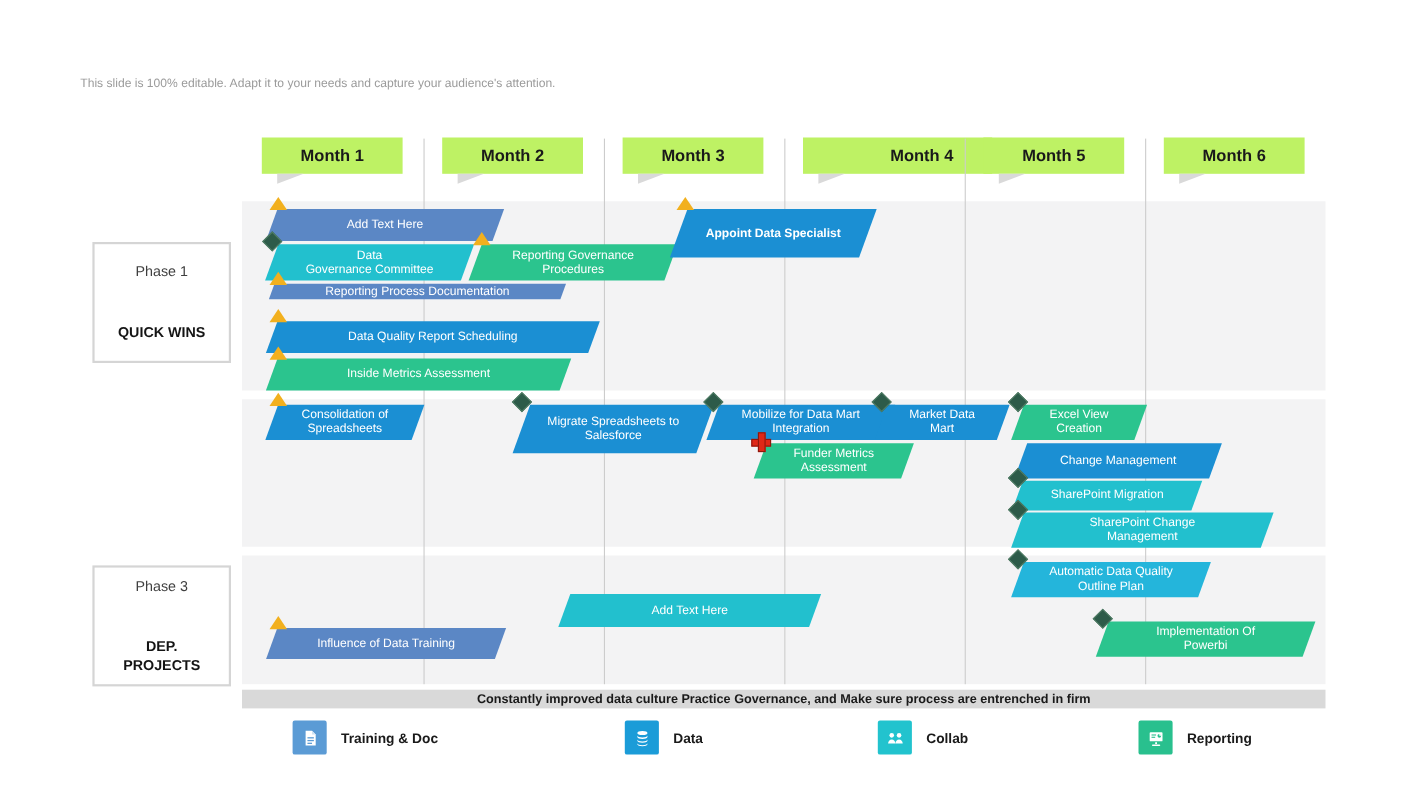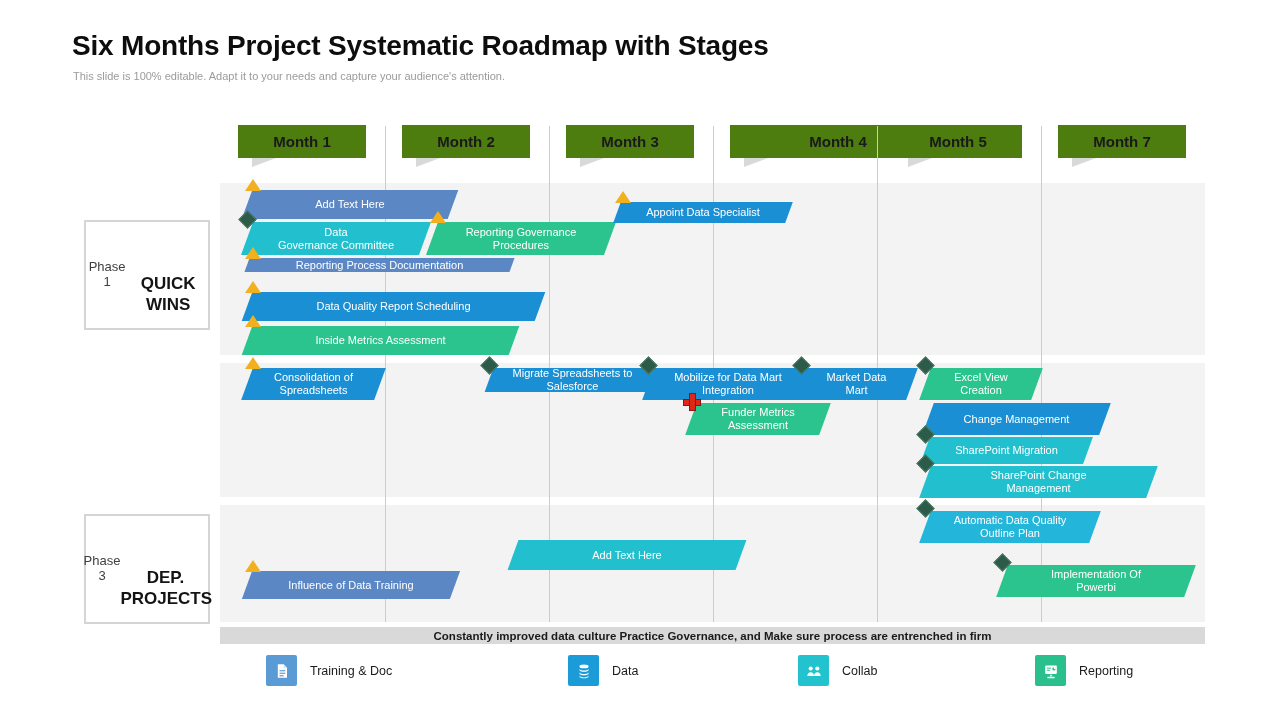--- a/index.html
+++ b/index.html
@@ -11,76 +11,75 @@
   .subtitle{position:absolute;left:73px;top:70px;font-size:11px;color:#9b9b9b;}
 
   
   .band{position:absolute;left:220px;width:985px;background:#f3f3f4;}
   .band.b1{top:183px;height:172px;}
   .band.b2{top:363px;height:134px;}
   .band.b3{top:505px;height:117px;}
 
   .gridline{position:absolute;top:126px;width:1px;height:496px;background:#cccccc;}
 
-  .month{position:absolute;top:125px;width:128px;height:33px;background:#4d7c0f;
+  .month{position:absolute;top:125px;width:128px;height:33px;background:#bef264;
          display:flex;align-items:center;justify-content:center;
          font-size:15px;font-weight:bold;color:#1a1a1a;}
   .month::after{content:"";position:absolute;left:14px;bottom:-9px;width:0;height:0;
          border-top:9px solid #d9d9d9;border-right:24px solid transparent;}
 
   .phase-box{position:absolute;left:84px;width:122px;height:106px;background:#fff;
-         border:2px solid #d5d5d5;display:flex;flex-direction:row;align-items:center;justify-content:center;text-align:center;}
+         border:2px solid #d5d5d5;display:flex;flex-direction:column;align-items:center;justify-content:center;text-align:center;}
   .phase-box .p-label{font-size:13px;color:#3f3f3f;margin-bottom:2px;}
-  .phase-box .p-name{font-size:17px;font-weight:bold;color:#141414;width:90px;line-height:1.25;margin-top:38px;}
+  .phase-box .p-name{font-size:13px;font-weight:bold;color:#141414;width:90px;line-height:1.25;margin-top:38px;}
   .pb1{top:220px;} .pb2{top:367px;} .pb3{top:514px;}
 
   
   .bar{position:absolute;}
   .bar .fill{position:absolute;inset:0;transform:skewX(-20deg);}
   .bar .bar-label{position:absolute;inset:0;display:flex;align-items:center;justify-content:center;
         color:#fff;font-size:11px;line-height:1.15;text-align:center;white-space:pre-line;padding:0 6px;}
   .marker{position:absolute;display:block;}
   .marker-triangle{left:-2px;top:-11px;width:0;height:0;
         border-left:8px solid transparent;border-right:8px solid transparent;border-bottom:12px solid #f2b01e;}
   .marker-diamond{left:-6px;top:-9px;width:11px;height:11px;background:#2d5b49;border:1px solid #4f7c64;transform:rotate(45deg);}
   .marker-plus{left:-7px;top:-9px;width:16px;height:16px;}
   .marker-plus::before{content:"";position:absolute;left:-1px;top:5px;width:16px;height:5px;background:#df2717;border:1px solid #8e170d;}
   .marker-plus::after{content:"";position:absolute;top:-1px;left:5px;width:5px;height:16px;background:#df2717;border:1px solid #8e170d;}
 
   .banner{position:absolute;left:220px;top:627px;width:985px;height:17px;background:#d9d9d9;
         display:flex;align-items:center;justify-content:center;font-size:11.5px;font-weight:600;color:#1a1a1a;}
 
   .legend-item{position:absolute;top:655px;height:31px;display:flex;align-items:center;gap:13px;}
   .legend-icon{width:31px;height:31px;border-radius:2px;display:flex;align-items:center;justify-content:center;flex:0 0 31px;}
-  .legend-label{font-size:12.5px;font-weight:normal;color:#1a1a1a;}
+  .legend-label{font-size:12.5px;font-weight:bold;color:#1a1a1a;}
 </style>
 </head>
 <body>
 
 <div class="slide">
 
-  <div class="title">Six Months Project Systematic Roadmap with Stages</div>
   <div class="subtitle">This slide is 100% editable. Adapt it to your needs and capture your audience's attention.</div>
 
   <div class="band b1"></div>
   <div class="band b2"></div>
   <div class="band b3"></div>
 
   <div id="months-row">
       <div class="month" style="left: 238px;">Month 1</div>
       <div class="gridline" style="left: 385px;"></div>
       <div class="month" style="left: 402px;">Month 2</div>
       <div class="gridline" style="left: 549px;"></div>
       <div class="month" style="left: 566px;">Month 3</div>
       <div class="gridline" style="left: 713px;"></div>
       <div class="month" style="left: 730px; padding-left: 44px;">Month 4</div>
       <div class="gridline" style="left: 877px;"></div>
       <div class="month" style="left: 894px;">Month 5</div>
       <div class="gridline" style="left: 1041px;"></div>
-      <div class="month" style="left: 1058px;">Month 7</div>
+      <div class="month" style="left: 1058px;">Month 6</div>
     </div>
 
   <div class="phase-box pb1">
     <div class="p-label">Phase 1</div>
     <div class="p-name">QUICK WINS</div>
   </div>
   <div class="phase-box pb3">
     <div class="p-label">Phase 3</div>
     <div class="p-name">DEP. PROJECTS</div>
   </div>
@@ -96,21 +95,21 @@
         <div class="bar-label">Data
 Governance Committee</div>
         <span class="marker marker-diamond"></span>
       </div>
       <div class="bar" style="left: 432px; top: 222px; width: 178px; height: 33px;">
         <div class="fill" style="background: rgb(43, 196, 142);"></div>
         <div class="bar-label">Reporting Governance
 Procedures</div>
         <span class="marker marker-triangle"></span>
       </div>
-      <div class="bar" style="left: 617px; top: 202px; width: 172px; height: 21px;">
+      <div class="bar" style="left: 617px; top: 190px; width: 172px; height: 44px; font-weight: bold;">
         <div class="fill" style="background: rgb(27, 143, 211);"></div>
         <div class="bar-label">Appoint Data Specialist</div>
         <span class="marker marker-triangle"></span>
       </div>
       <div class="bar" style="left: 247px; top: 258px; width: 265px; height: 14px;">
         <div class="fill" style="background: rgb(91, 135, 197);"></div>
         <div class="bar-label">Reporting Process Documentation</div>
         <span class="marker marker-triangle"></span>
       </div>
       <div class="bar" style="left: 247px; top: 292px; width: 293px; height: 29px;">
@@ -122,21 +121,21 @@
         <div class="fill" style="background: rgb(43, 196, 142);"></div>
         <div class="bar-label">Inside Metrics Assessment</div>
         <span class="marker marker-triangle"></span>
       </div>
       <div class="bar" style="left: 247px; top: 368px; width: 133px; height: 32px;">
         <div class="fill" style="background: rgb(27, 143, 211);"></div>
         <div class="bar-label">Consolidation of
 Spreadsheets</div>
         <span class="marker marker-triangle"></span>
       </div>
-      <div class="bar" style="left: 489px; top: 368px; width: 167px; height: 24px;">
+      <div class="bar" style="left: 474px; top: 368px; width: 167px; height: 44px;">
         <div class="fill" style="background: rgb(27, 143, 211);"></div>
         <div class="bar-label">Migrate Spreadsheets to
 Salesforce</div>
         <span class="marker marker-diamond"></span>
       </div>
       <div class="bar" style="left: 648px; top: 368px; width: 160px; height: 32px;">
         <div class="fill" style="background: rgb(27, 143, 211);"></div>
         <div class="bar-label">Mobilize for Data Mart
 Integration</div>
         <span class="marker marker-diamond"></span>

